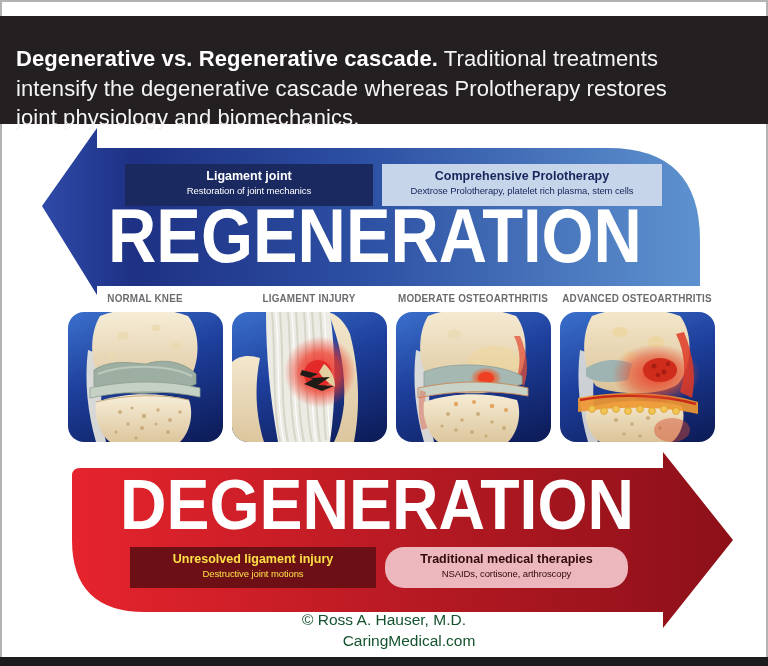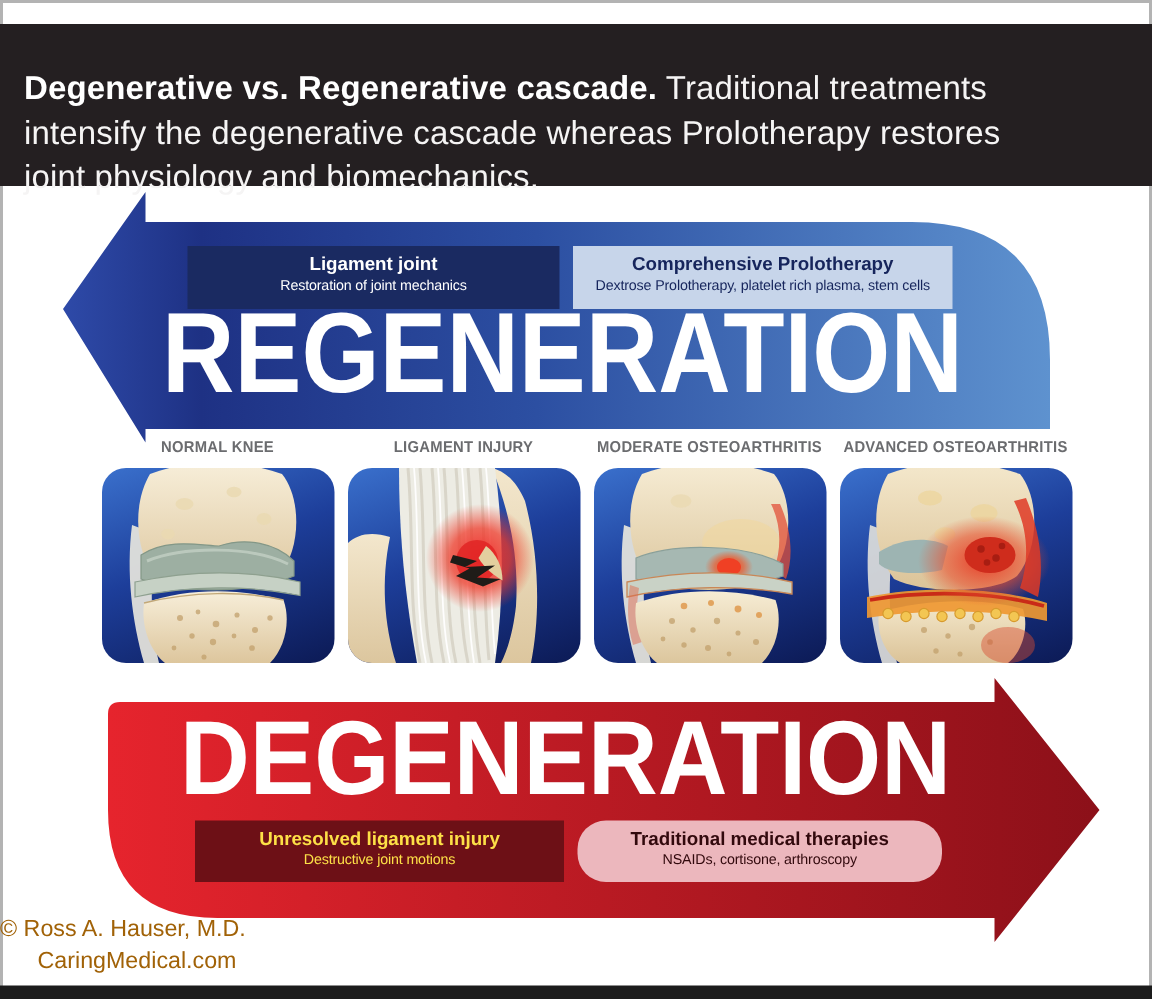--- a/index.html
+++ b/index.html
@@ -22,21 +22,21 @@
     position:absolute;z-index:2;color:#ffffff;font-weight:700;
     text-align:center;line-height:1;white-space:nowrap;
   }
   .word-regen{left:25px;top:198px;width:700px;font-size:76px;transform:scaleX(.88);transform-origin:center;}
   .word-degen{left:27px;top:470px;width:700px;font-size:70px;transform:scaleX(.92);transform-origin:center;}
   
   .infobox{position:absolute;z-index:3;box-sizing:border-box;text-align:center;padding-top:5px;}
   .infobox .t{font-weight:700;font-size:12.5px;line-height:1.25;display:block;}
   .infobox .s{font-size:9.5px;line-height:1.3;display:block;letter-spacing:-.1px;}
   .box-regen-dark{left:125px;top:164px;width:248px;height:42px;background:#1a2a61;color:#ffffff;}
-  .box-regen-light{left:382px;top:164px;width:253px;height:42px;background:#c7d5ea;color:#16255c;}
+  .box-regen-light{left:382px;top:164px;width:280px;height:42px;background:#c7d5ea;color:#16255c;}
   .box-degen-dark{left:130px;top:547px;width:246px;height:41px;background:#6d1016;color:#fde047;}
   .box-degen-light{left:385px;top:547px;width:243px;height:41px;background:#ecb7bd;color:#32090d;border-radius:19px;}
   
   .stage-label{
     position:absolute;top:292px;z-index:2;width:170px;text-align:center;
     color:#6b6c6f;font-size:10.5px;font-weight:700;letter-spacing:.2px;
     transform:scaleX(.94);transform-origin:center;white-space:nowrap;
   }
   .sl1{left:60px;} .sl2{left:224px;} .sl3{left:388px;} .sl4{left:552px;}
   
@@ -46,21 +46,21 @@
     background:linear-gradient(160deg,#3a70cc 0%,#1d3e9a 45%,#0c1a55 100%);
   }
   .sp1{left:68px;} .sp2{left:232px;} .sp3{left:396px;} .sp4{left:560px;}
   .stage-panel svg{position:absolute;left:0;top:0;width:155px;height:130px;}
   
   .watermark{
     position:absolute;left:0;top:416px;width:768px;z-index:4;text-align:center;
     font-size:45px;letter-spacing:1px;color:#dadada;opacity:.8;white-space:nowrap;
   }
   
-  .footer-line{position:absolute;left:0;width:768px;z-index:2;color:#a16207;font-size:15.5px;}
+  .footer-line{position:absolute;left:0;width:768px;z-index:2;text-align:center;color:#14532d;font-size:15.5px;}
   .fl1{top:611px;} .fl2{top:632px;padding-left:25px;}
   
   .bottom-bar{position:absolute;left:0;top:657px;width:768px;height:9px;background:#1c1c1c;z-index:5;}
 </style>
 </head>
 <body>
 
 <div class="frame">
 
   <div class="banner">

